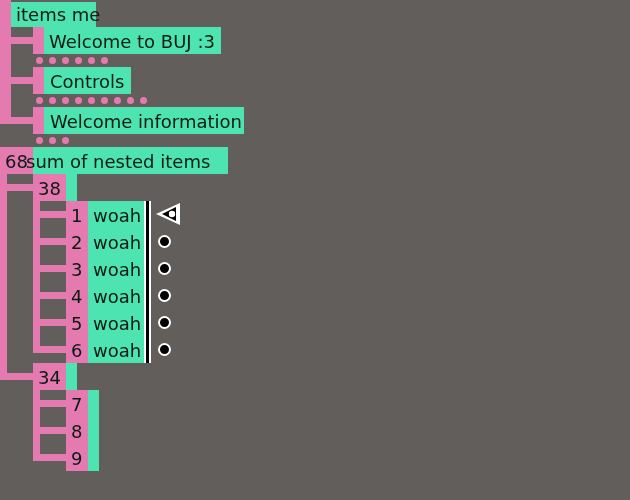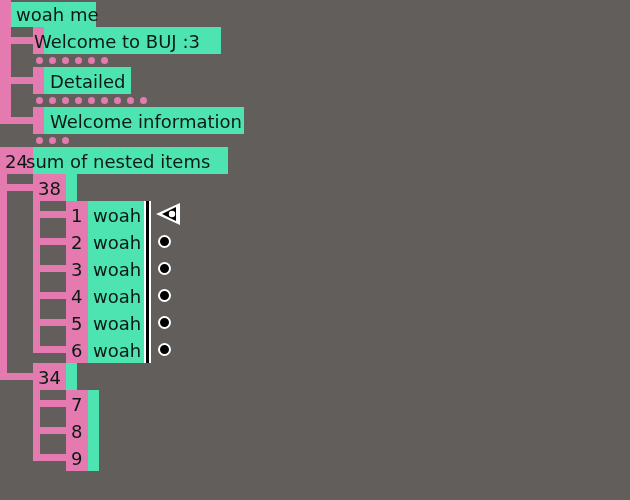--- a/index.html
+++ b/index.html
@@ -12,41 +12,41 @@
   .dots{position:absolute;height:7px;display:flex;gap:6px;}
   .dot{width:7px;height:7px;border-radius:50%;background:#e57ab0;}
   .bullet{position:absolute;width:9px;height:9px;border-radius:50%;background:#000;border:2px solid #fff;}
   .cursor{position:absolute;width:3px;background:#000;border-left:2px solid #fff;border-right:2px solid #fff;}
 </style>
 </head>
 <body>
 
 <div class="abs pink" style="left:0;top:0;width:11px;height:124px;"></div>
 <div class="abs teal" style="left:11px;top:2px;width:85px;height:25px;"></div>
-<span class="txt" style="left:16px;top:1px;">woah me</span>
+<span class="txt" style="left:16px;top:1px;">items me</span>
 
 <div class="abs pink" style="left:0;top:37px;width:44px;height:7px;"></div>
 <div class="abs pink" style="left:0;top:77px;width:44px;height:7px;"></div>
 <div class="abs pink" style="left:0;top:117px;width:44px;height:7px;"></div>
 
 <div class="abs pink" style="left:33px;top:27px;width:11px;height:27px;"></div>
 <div class="abs teal" style="left:44px;top:27px;width:177px;height:27px;"></div>
-<span class="txt" style="left:34px;top:28px;">Welcome to BUJ :3</span>
+<span class="txt" style="left:49px;top:28px;">Welcome to BUJ :3</span>
 <div class="dots" style="left:36px;top:57px;">
   <span class="dot"></span>
     <span class="dot"></span>
     <span class="dot"></span>
     <span class="dot"></span>
     <span class="dot"></span>
     <span class="dot"></span>
 </div>
 
 <div class="abs pink" style="left:33px;top:67px;width:11px;height:27px;"></div>
 <div class="abs teal" style="left:44px;top:67px;width:87px;height:27px;"></div>
-<span class="txt" style="left:50px;top:68px;">Detailed</span>
+<span class="txt" style="left:50px;top:68px;">Controls</span>
 <div class="dots" style="left:36px;top:97px;">
   <span class="dot"></span>
     <span class="dot"></span>
     <span class="dot"></span>
     <span class="dot"></span>
     <span class="dot"></span>
     <span class="dot"></span>
     <span class="dot"></span>
     <span class="dot"></span>
     <span class="dot"></span>
@@ -55,21 +55,21 @@
 <div class="abs pink" style="left:33px;top:107px;width:11px;height:27px;"></div>
 <div class="abs teal" style="left:44px;top:107px;width:200px;height:27px;"></div>
 <span class="txt" style="left:50px;top:108px;">Welcome information</span>
 <div class="dots" style="left:36px;top:137px;">
   <span class="dot"></span>
     <span class="dot"></span>
     <span class="dot"></span>
 </div>
 
 <div class="abs pink" style="left:0;top:147px;width:33px;height:27px;"></div>
-<span class="txt" style="left:5px;top:148px;">24</span>
+<span class="txt" style="left:5px;top:148px;">68</span>
 <div class="abs teal" style="left:33px;top:147px;width:195px;height:27px;"></div>
 <span class="txt" style="left:26px;top:148px;">sum of nested items</span>
 
 <div class="abs pink" style="left:0;top:174px;width:7px;height:206px;"></div>
 <div class="abs pink" style="left:0;top:184px;width:33px;height:7px;"></div>
 <div class="abs pink" style="left:0;top:373px;width:33px;height:7px;"></div>
 
 <div class="abs pink" style="left:33px;top:174px;width:33px;height:27px;"></div>
 <span class="txt" style="left:38px;top:175px;">38</span>
 <div class="abs teal" style="left:66px;top:174px;width:11px;height:27px;"></div>

